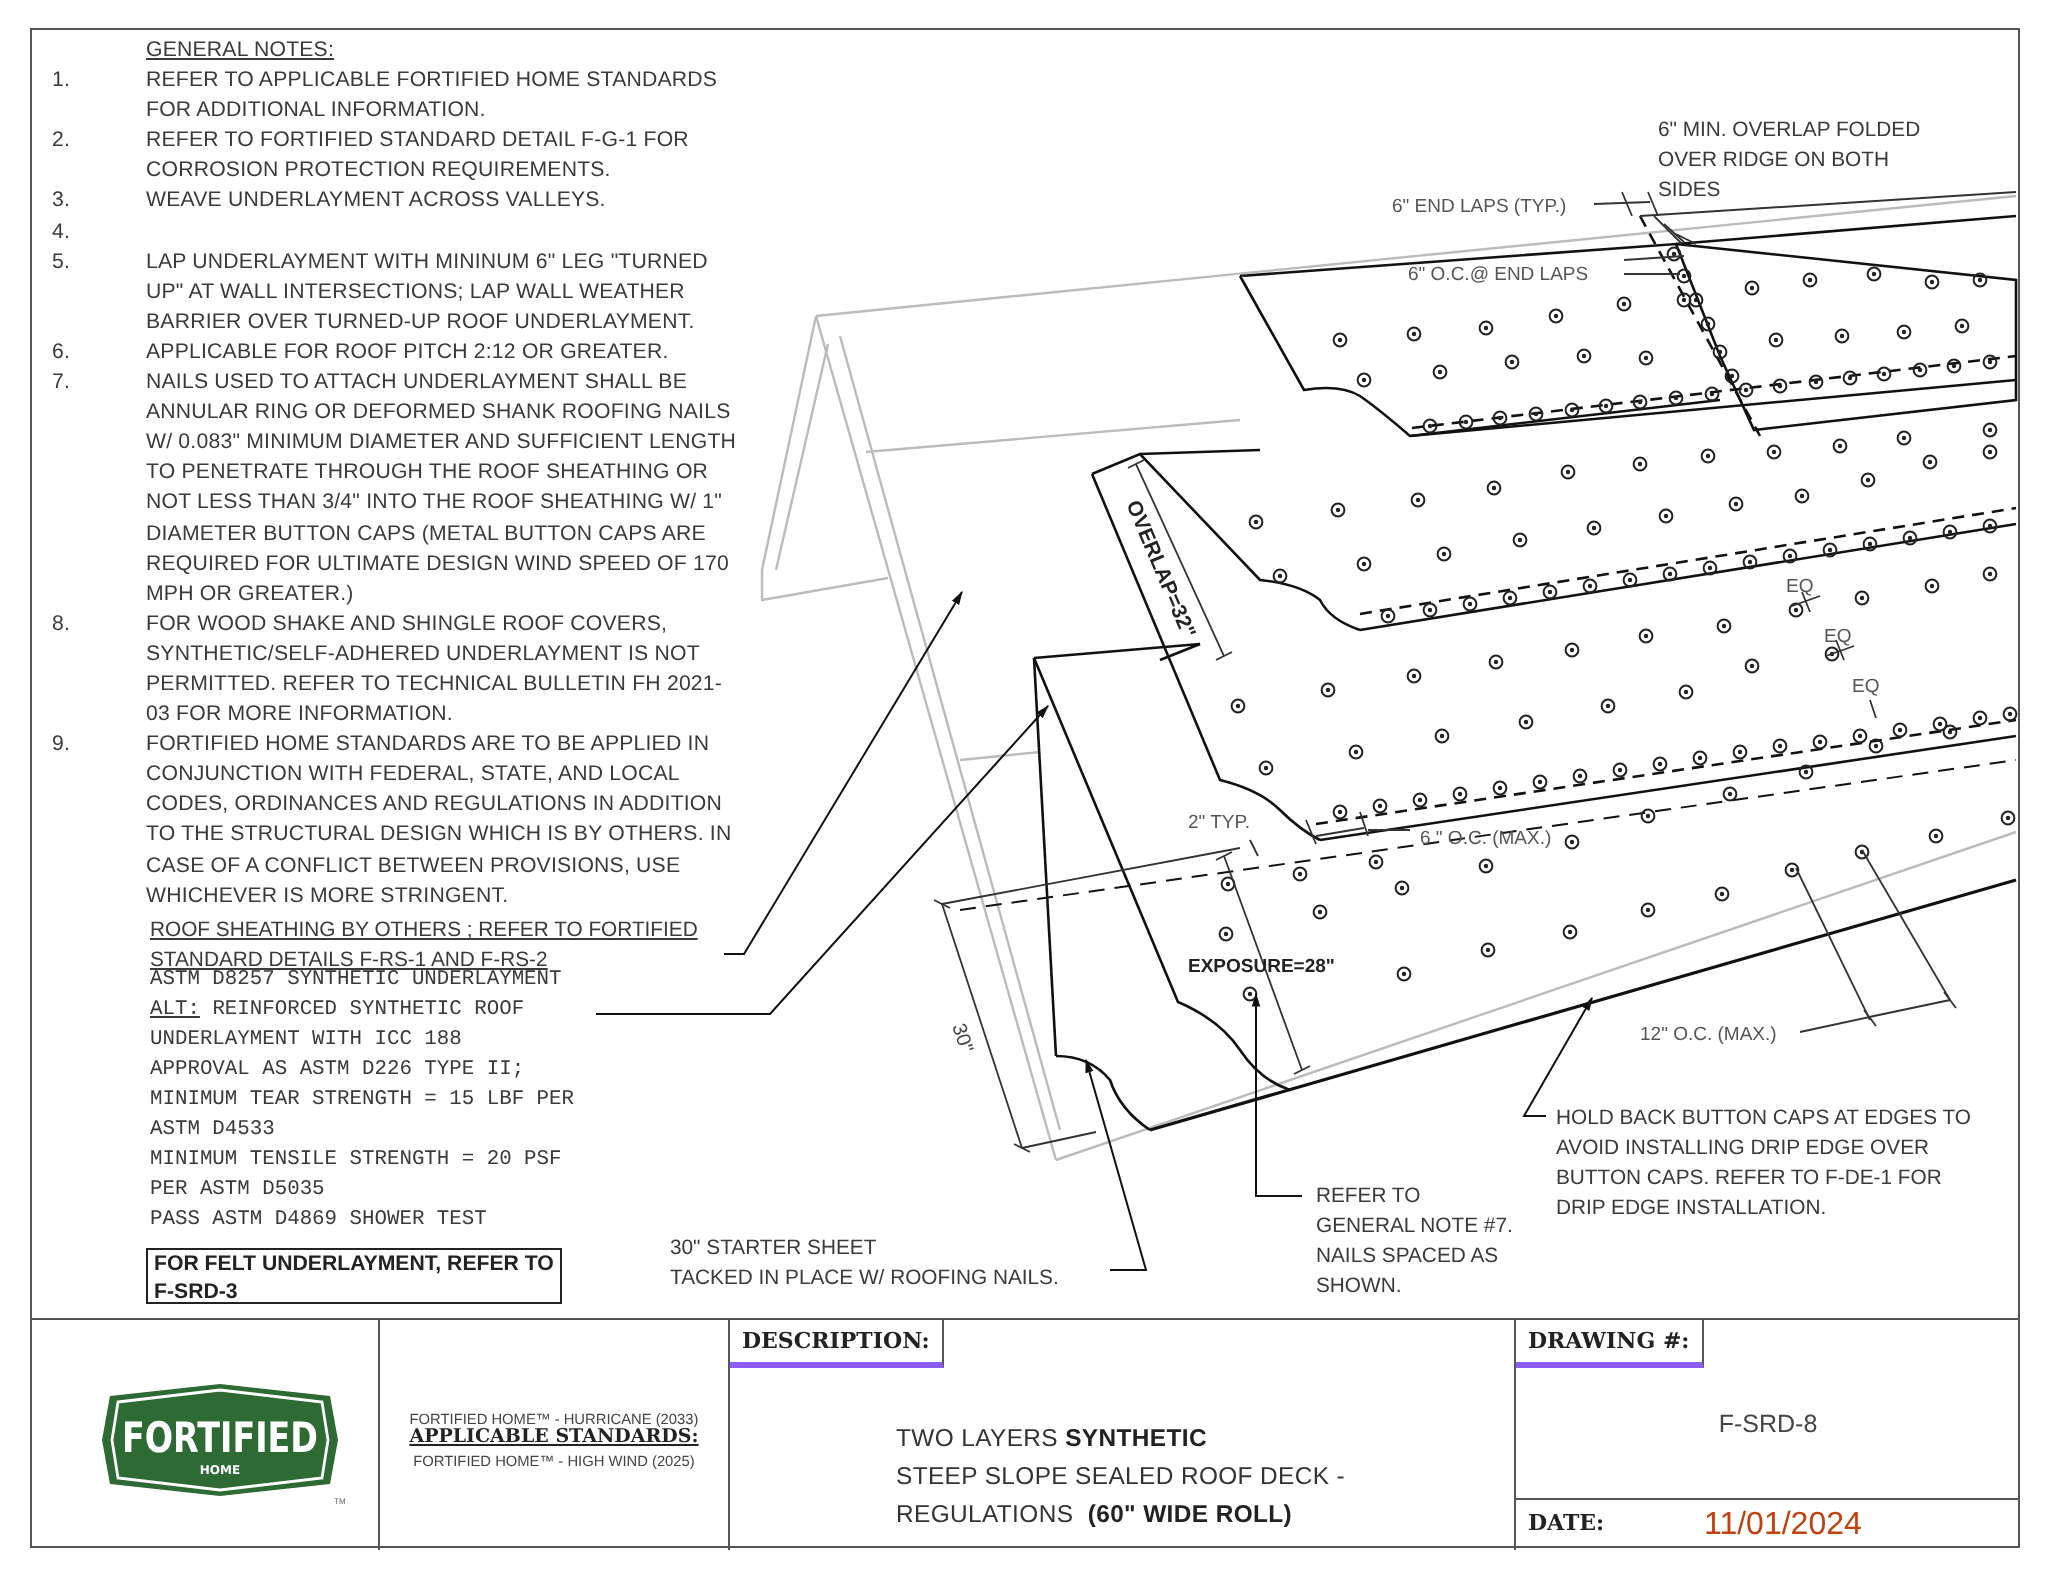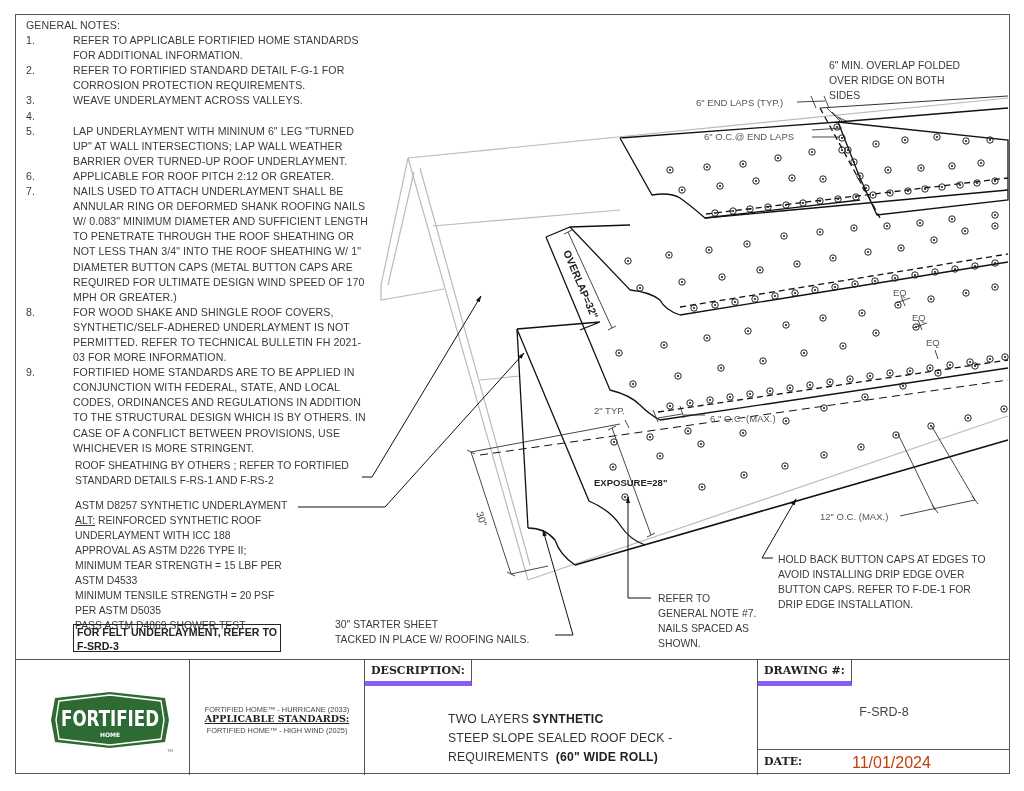--- a/index.html
+++ b/index.html
@@ -1,32 +1,32 @@
 <!DOCTYPE html>
 <html><head>
 <meta charset="utf-8">
 <style>
   html,body{margin:0;padding:0;background:#fff;}
   body{width:1024px;height:791px;position:relative;overflow:hidden;font-family:"Liberation Sans",sans-serif;color:#333;}
   .frame{position:absolute;left:15px;top:14px;width:995px;height:760px;border:1px solid #555;box-sizing:border-box;}
   .notes{position:absolute;left:26px;top:18px;width:345px;font-size:10.6px;line-height:15.1px;color:#3a3a3a;letter-spacing:0.1px;}
-  .notes .hdr{}
+  .notes .hdr{margin-left:47px;text-decoration:underline;}
   .note{display:flex;}
   .note .num{width:47px;flex:none;}
   .note .txt{flex:1;}
   .callout{position:absolute;font-size:10.4px;line-height:15px;color:#3a3a3a;}
   .u{text-decoration:underline;}
   .felt{position:absolute;left:73px;top:624px;width:208px;height:28px;border:1.5px solid #222;font-weight:bold;font-size:10.6px;line-height:14px;color:#222;padding:0 3px;box-sizing:border-box;}
   svg.drawing{position:absolute;left:0;top:0;}
   .tb{position:absolute;left:15px;top:659px;width:995px;height:115px;border-top:1px solid #555;box-sizing:border-box;}
   .cell{position:absolute;top:0;height:115px;border-right:1px solid #555;box-sizing:border-box;}
   .logo-wrap{position:absolute;left:30px;top:30px;}
   .std-title{position:absolute;left:0;width:100%;top:13px;text-align:center;font-family:"DejaVu Serif",serif;font-weight:bold;font-size:9.5px;text-decoration:underline;color:#222;margin-top:40px;}
   .std{position:absolute;left:0;width:100%;text-align:center;font-size:7.4px;color:#444;}
-  .tag{position:absolute;left:0;top:0;border-right:1px solid #555;border-bottom:5px solid #8b5cf6;font-family:"DejaVu Serif",serif;font-weight:bold;font-size:11px;padding:4px 6px;color:#222;}
+  .tag{position:absolute;left:0;top:0;border-right:1px solid #555;border-bottom:3px solid #8b5cf6;font-family:"DejaVu Serif",serif;font-weight:bold;font-size:11px;padding:4px 6px;color:#222;}
   .desc{position:absolute;left:83px;top:50px;font-size:12.2px;line-height:19px;color:#333;letter-spacing:0.2px;}
   .desc b{color:#222;}
   .dwg-num{position:absolute;left:0;width:100%;top:45px;text-align:center;font-size:12.5px;color:#444;}
   .date-row{position:absolute;left:0;bottom:0;width:100%;height:25px;border-top:1px solid #555;}
   .date-lbl{position:absolute;left:6px;top:5px;font-family:"DejaVu Serif",serif;font-weight:bold;font-size:11px;color:#222;}
   .date-val{position:absolute;left:94px;top:4px;font-size:16px;color:#c2410c;}
 </style>
 </head>
 <body>
 
@@ -64,25 +64,25 @@
   <div class="note">
       <span class="num">8.</span>
       <span class="txt">FOR WOOD SHAKE AND SHINGLE ROOF COVERS, SYNTHETIC/SELF-ADHERED UNDERLAYMENT IS NOT PERMITTED. REFER TO TECHNICAL BULLETIN FH 2021-03 FOR MORE INFORMATION.</span>
     </div>
   <div class="note">
       <span class="num">9.</span>
       <span class="txt">FORTIFIED HOME STANDARDS ARE TO BE APPLIED IN CONJUNCTION WITH FEDERAL, STATE, AND LOCAL CODES, ORDINANCES AND REGULATIONS IN ADDITION TO THE STRUCTURAL DESIGN WHICH IS BY OTHERS. IN CASE OF A CONFLICT BETWEEN PROVISIONS, USE WHICHEVER IS MORE STRINGENT.</span>
     </div>
 </div>
 
-<div class="callout" style="left:75px;top:458px;">
+<div class="callout" style="left:75px;top:458px;text-decoration:underline;">
   <div>ROOF SHEATHING BY OTHERS ; REFER TO FORTIFIED</div>
   <div>STANDARD DETAILS F-RS-1 AND F-RS-2</div>
 </div>
-<div class="callout" style="left:75px;top:498px;">
+<div class="callout" style="left:75px;top:483px;font-family:Liberation Mono, monospace;">
   <div>ASTM D8257 SYNTHETIC UNDERLAYMENT</div>
   <div><span class="u">ALT:</span><span> REINFORCED SYNTHETIC ROOF</span></div>
   <div>UNDERLAYMENT WITH ICC 188</div>
   <div>APPROVAL AS ASTM D226 TYPE II;</div>
   <div>MINIMUM TEAR STRENGTH = 15 LBF PER</div>
   <div>ASTM D4533</div>
   <div>MINIMUM TENSILE STRENGTH = 20 PSF</div>
   <div>PER ASTM D5035</div>
   <div>PASS ASTM D4869 SHOWER TEST</div>
 </div>
@@ -393,21 +393,21 @@
   <div class="cell" style="left:175px;width:175px;">
     <div class="std-title">APPLICABLE STANDARDS:</div>
     <div class="std" style="top:45px;">FORTIFIED HOME™ - HURRICANE (2033)</div>
     <div class="std" style="top:66px;">FORTIFIED HOME™ - HIGH WIND (2025)</div>
   </div>
   <div class="cell" style="left:350px;width:393px;">
     <div class="tag">DESCRIPTION:</div>
     <div class="desc">
       <div><span>TWO LAYERS </span><b>SYNTHETIC</b></div>
       <div>STEEP SLOPE SEALED ROOF DECK -</div>
-      <div><span style="white-space:pre">REQUIREMENTS  </span><b>(60" WIDE ROLL)</b></div>
+      <div><span style="white-space:pre">REGULATIONS  </span><b>(60" WIDE ROLL)</b></div>
     </div>
   </div>
   <div class="cell" style="left:743px;width:252px;border-right:none;">
     <div class="tag">DRAWING #:</div>
     <div class="dwg-num">F-SRD-8</div>
     <div class="date-row">
       <span class="date-lbl">DATE:</span>
       <span class="date-val">11/01/2024</span>
     </div>
   </div>

